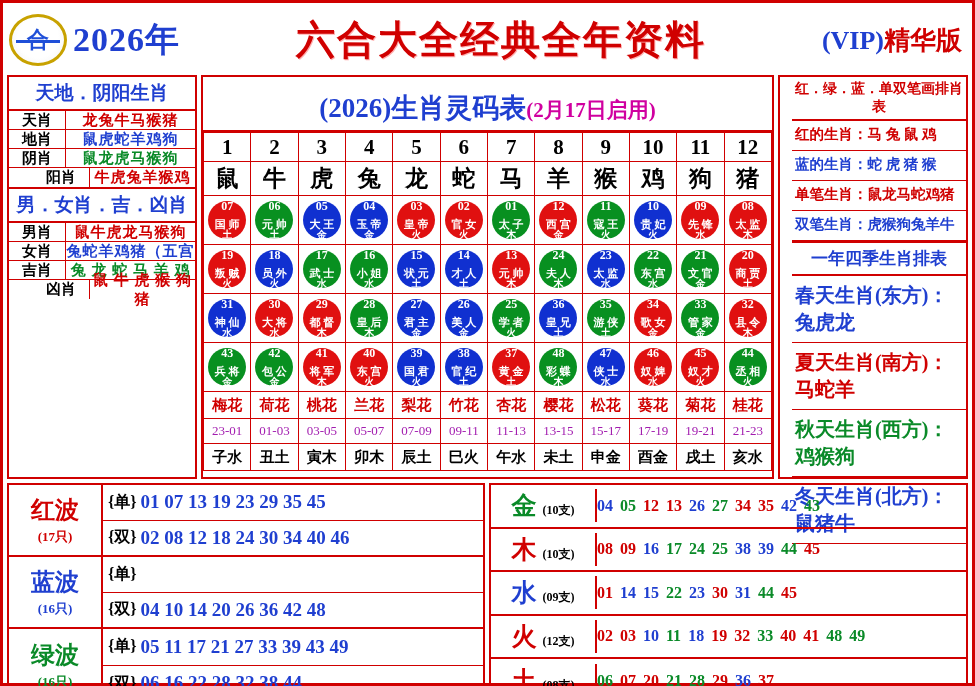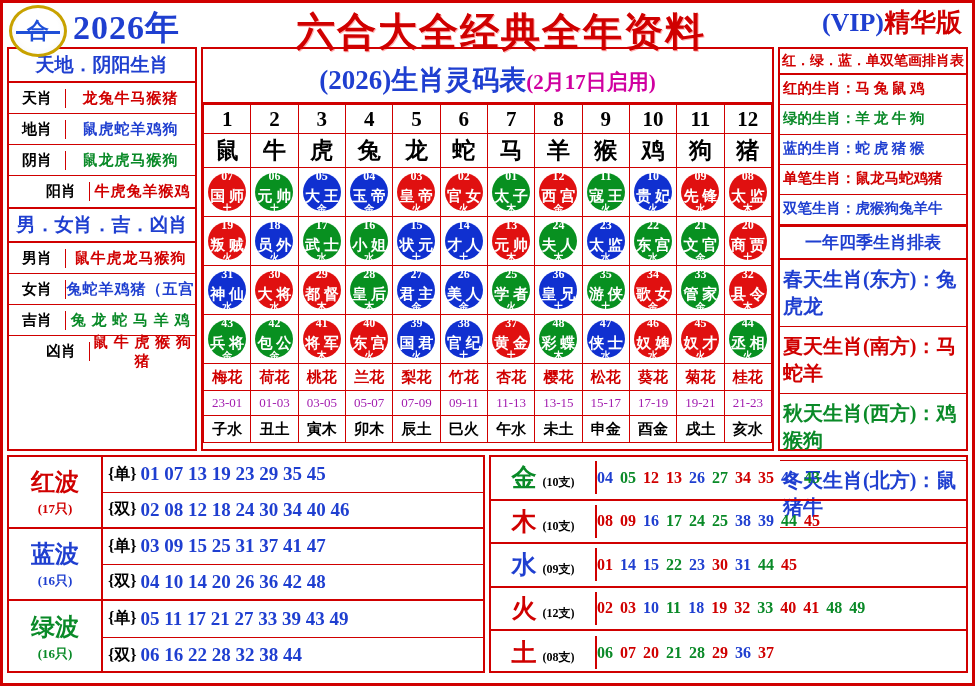--- a/index.html
+++ b/index.html
@@ -5,62 +5,62 @@
   html,body{margin:0;padding:0;}
   body{
     width:975px;height:686px;
     background:#ffffff;
     font-family:"Liberation Sans","DejaVu Sans",sans-serif;
     overflow:hidden;
   }
   .page{position:relative;width:975px;height:686px;box-sizing:border-box;border:3px solid #d00000;}
 
   
-  .header{display:flex;align-items:flex-start;height:44px;padding:2px 6px 0 6px;box-sizing:border-box;}
+  .header{display:flex;align-items:center;height:72px;padding:2px 6px 0 6px;box-sizing:border-box;}
   .logo{width:52px;height:46px;border-radius:50%;border:3px solid #c8a200;
         background:radial-gradient(circle at 50% 45%, #ffffff 0%, #ffffff 55%, #f2f2f2 100%);
         display:flex;align-items:center;justify-content:center;flex:0 0 auto;position:relative;}
   .logo:before{content:"";position:absolute;left:4px;right:4px;top:50%;height:3px;background:#1f4fd8;}
   .logo span{color:#1f4fd8;font-weight:bold;font-size:22px;font-family:"Liberation Serif",serif;}
   .yeartxt{color:#1f3fd0;font-weight:bold;font-size:34px;margin-left:6px;font-family:"Liberation Serif",serif;letter-spacing:1px;}
   .maintitle{flex:1 1 auto;text-align:center;color:#d00000;font-weight:bold;font-size:39px;
              font-family:"Liberation Serif",serif;letter-spacing:2px;text-shadow:1px 1px 0 #ffb0b0;}
   .viptitle{color:#1f3fd0;font-weight:bold;font-size:26px;font-family:"Liberation Serif",serif;margin-right:4px;}
   .viptitle .red{color:#d00000;}
 
   
   .body3{display:flex;padding:0 4px;box-sizing:border-box;height:404px;}
   .colL{width:190px;flex:0 0 190px;border:2px solid #d00000;box-sizing:border-box;}
   .colC{flex:1 1 auto;margin:0 4px;border:2px solid #d00000;box-sizing:border-box;}
-  .colR{width:190px;flex:0 0 190px;border:2px solid #d00000;box-sizing:border-box;}
+  .colR{width:190px;flex:0 0 190px;border:2px solid #d00000;box-sizing:border-box;padding-left:12px;}
 
   
   .lhead{text-align:center;font-weight:bold;font-size:19px;color:#1f3fd0;border-bottom:2px solid #d00000;
          padding:3px 0;font-family:"Liberation Serif",serif;}
-  .lrow{display:flex;align-items:center;border-bottom:1px solid #d00000;height:31px;box-sizing:border-box;}
+  .lrow{display:flex;align-items:center;border-bottom:1px solid #d00000;height:19px;box-sizing:border-box;}
   .lrow:last-child{border-bottom:none;padding-left:24px;}
   .lrow .k{width:56px;flex:0 0 56px;text-align:center;font-weight:bold;font-size:15px;
            border-right:1px solid #d00000;color:#000;font-family:"Liberation Serif",serif;}
   .lrow .v{flex:1;text-align:center;font-weight:bold;font-size:15px;font-family:"Liberation Serif",serif;letter-spacing:1px;}
   .red{color:#d00000;}.blue{color:#1f3fd0;}.green{color:#0a8a28;}
 
   
   .ctitle{text-align:center;padding:13px 0 4px;border-bottom:2px solid #d00000;font-family:"Liberation Serif",serif;}
   .ctitle .a{color:#1f3fd0;font-weight:bold;font-size:27px;}
   .ctitle .b{color:#d000a0;font-weight:bold;font-size:21px;}
   .gridwrap{padding:0;}
   table.grid{border-collapse:collapse;width:100%;table-layout:fixed;}
   table.grid td{border:1px solid #d00000;text-align:center;font-family:"Liberation Serif",serif;}
   tr.numrow td{font-size:21px;font-weight:bold;color:#000;height:26px;}
   tr.zodrow td{font-size:23px;font-weight:bold;color:#000;height:30px;}
   tr.ballrow td{height:46px;padding:1px;}
   .ball{width:38px;height:38px;border-radius:50%;margin:0 auto;color:#fff;display:flex;
         flex-direction:column;align-items:center;justify-content:center;line-height:1;}
   .ball .n{font-size:12px;font-weight:bold;}
-  .ball .t{font-size:15px;font-weight:bold;margin-top:7px;}
+  .ball .t{font-size:11px;font-weight:bold;margin-top:7px;}
   .ball .e{font-size:10px;font-weight:bold;}
   .b-red{background:#e01010;}
   .b-blue{background:#1030d0;}
   .b-green{background:#089020;}
   tr.flowerrow td{font-size:15px;font-weight:bold;color:#d00000;height:24px;}
   tr.hourrow td{font-size:13px;color:#a21caf;height:22px;}
   tr.branchrow td{font-size:15px;color:#000;height:24px;font-weight:bold;}
 
   
   .rhead{text-align:center;font-weight:bold;font-size:14px;border-bottom:2px solid #d00000;padding:3px 0;
@@ -579,21 +579,20 @@
               </tr>
             </tbody>
         </table>
       </div>
     </div>
 
     <div class="colR">
       <div class="rhead red">红．绿．蓝．单双笔画排肖表</div>
       <div id="right-rows">
           <div class="rrow red">红的生肖：马 兔 鼠 鸡</div>
-          <div class="rrow green">绿的生肖：羊 龙 牛 狗</div>
           <div class="rrow blue">蓝的生肖：蛇 虎 猪 猴</div>
           <div class="rrow red">单笔生肖：鼠龙马蛇鸡猪</div>
           <div class="rrow blue">双笔生肖：虎猴狗兔羊牛</div>
         </div>
       <div class="rblock-title">一年四季生肖排表</div>
       <div id="right-rows2">
           <div class="rrow2 blue">春天生肖(东方)：兔虎龙</div>
           <div class="rrow2 red">夏天生肖(南方)：马蛇羊</div>
           <div class="rrow2 green">秋天生肖(西方)：鸡猴狗</div>
           <div class="rrow2 blue">冬天生肖(北方)：鼠猪牛</div>
@@ -620,21 +619,20 @@
           </div>
         </div>
         <div class="wave">
           <div class="wname blue">
             <div class="t">蓝波</div>
             <div class="c">(16只)</div>
           </div>
           <div class="wlines">
             <div class="wline">
               <span class="tag">{单}</span>
-              <span>03 09 15 25 31 37 41 47</span>
             </div>
             <div class="wline">
               <span class="tag">{双}</span>
               <span>04 10 14 20 26 36 42 48</span>
             </div>
           </div>
         </div>
         <div class="wave">
           <div class="wname green">
             <div class="t">绿波</div>

